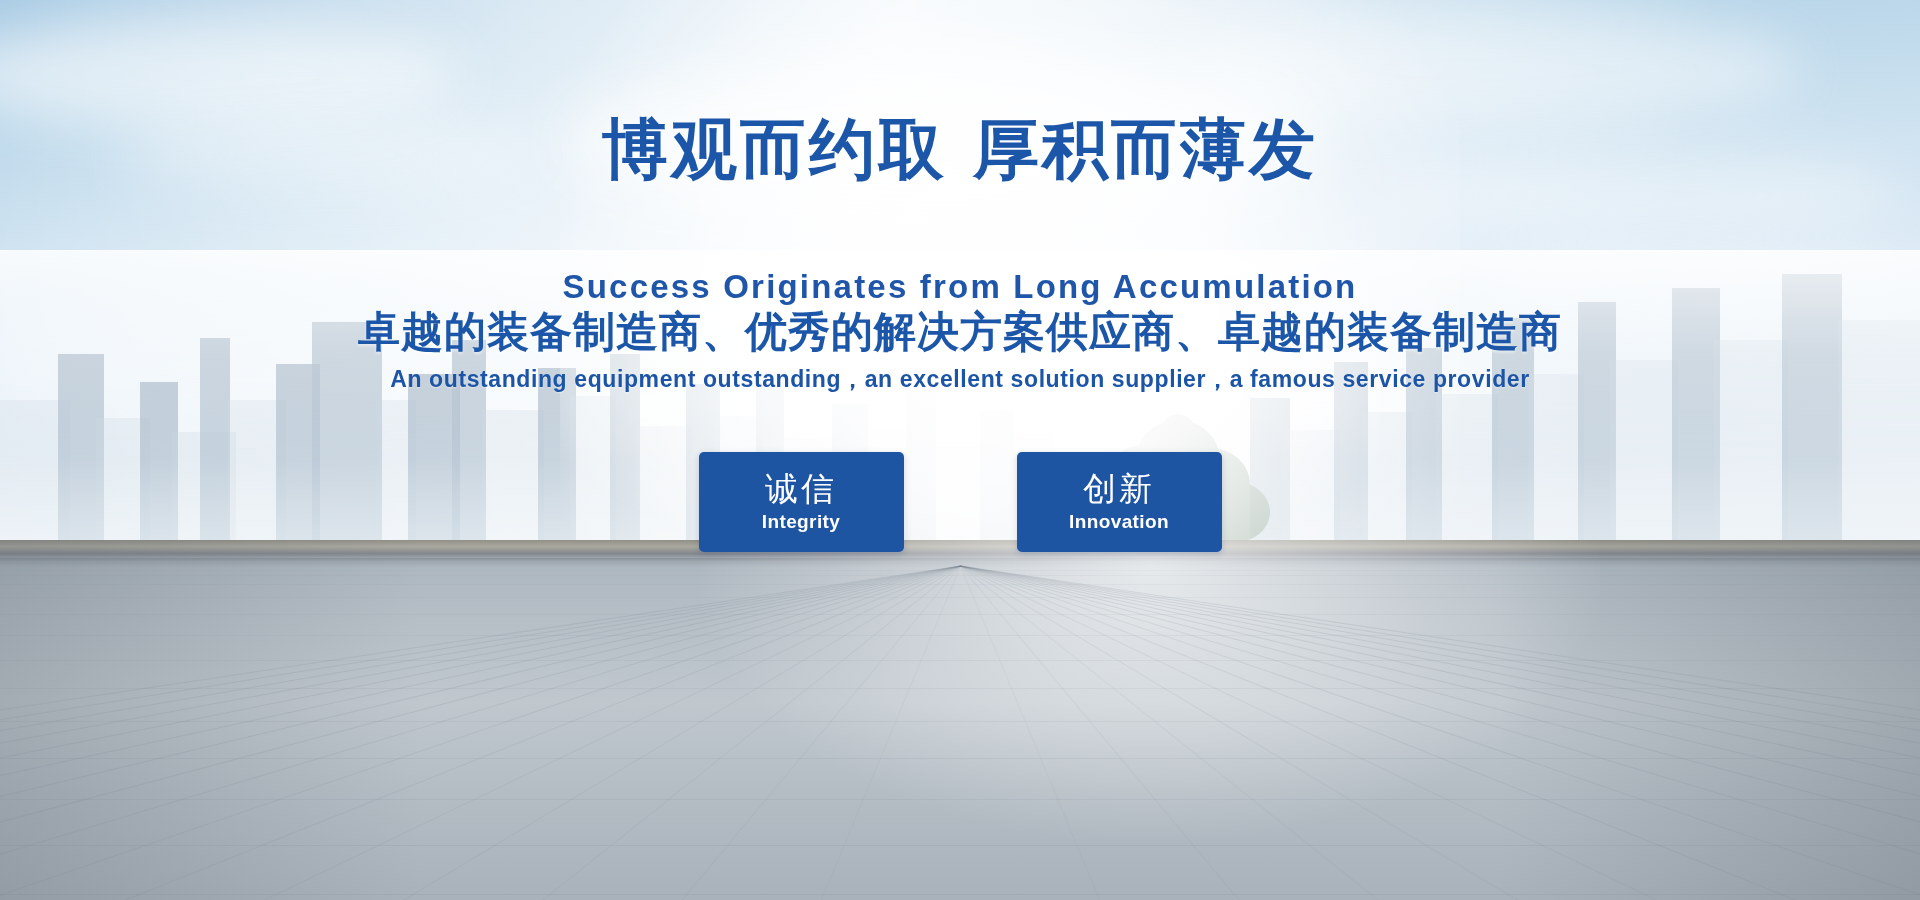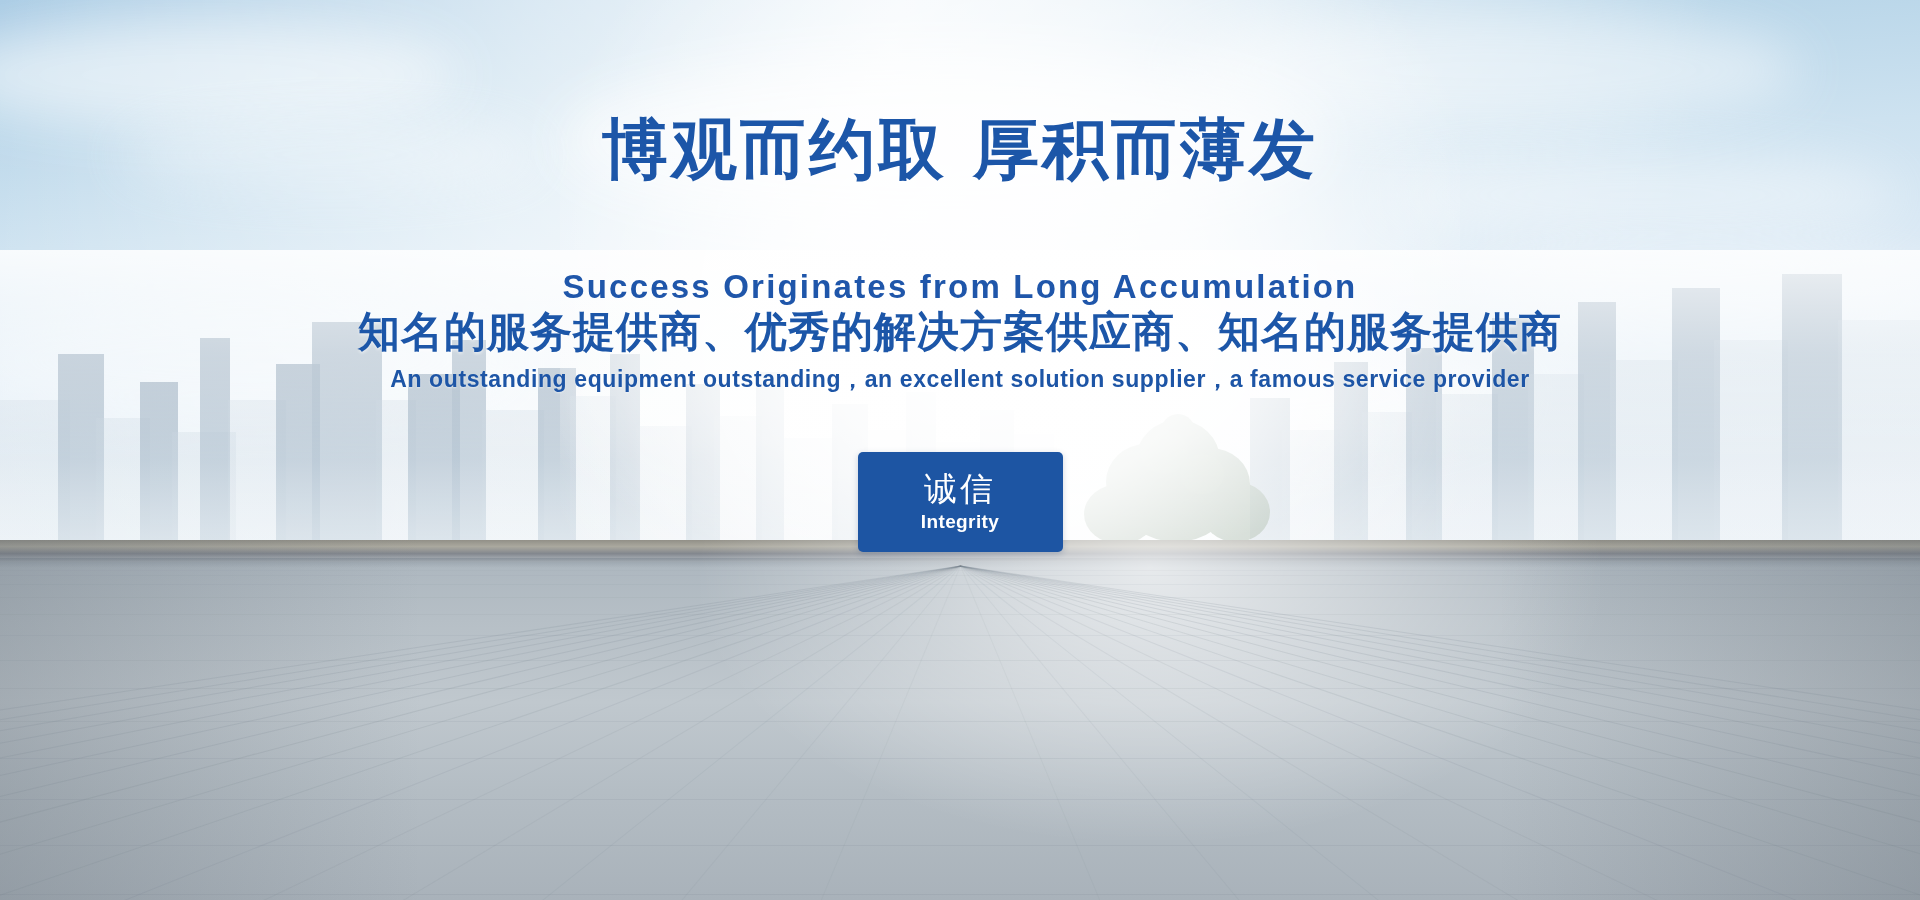--- a/index.html
+++ b/index.html
@@ -422,25 +422,29 @@
     </div>
 
   <div class="content">
 
     <div class="headline-cn">
       <span>博观而约取</span><span class="gap"></span><span>厚积而薄发</span>
     </div>
 
     <div class="headline-en">Success Originates from Long Accumulation</div>
 
-    <div class="sub-cn">知名的服务提供商、优秀的解决方案供应商、知名的服务提供商</div>
+    <div class="sub-cn">卓越的装备制造商、优秀的解决方案供应商、卓越的装备制造商</div>
 
     <div class="sub-en">An outstanding equipment outstanding，an excellent  solution supplier，a famous  service provider</div>
   </div>
 
   <div class="values">
     <div class="value-box">
       <span class="value-cn">诚信</span>
       <span class="value-en">Integrity</span>
     </div>
+    <div class="value-box">
+      <span class="value-cn">创新</span>
+      <span class="value-en">Innovation</span>
+    </div>
   </div>
 
 </div>
 
 </body></html>

